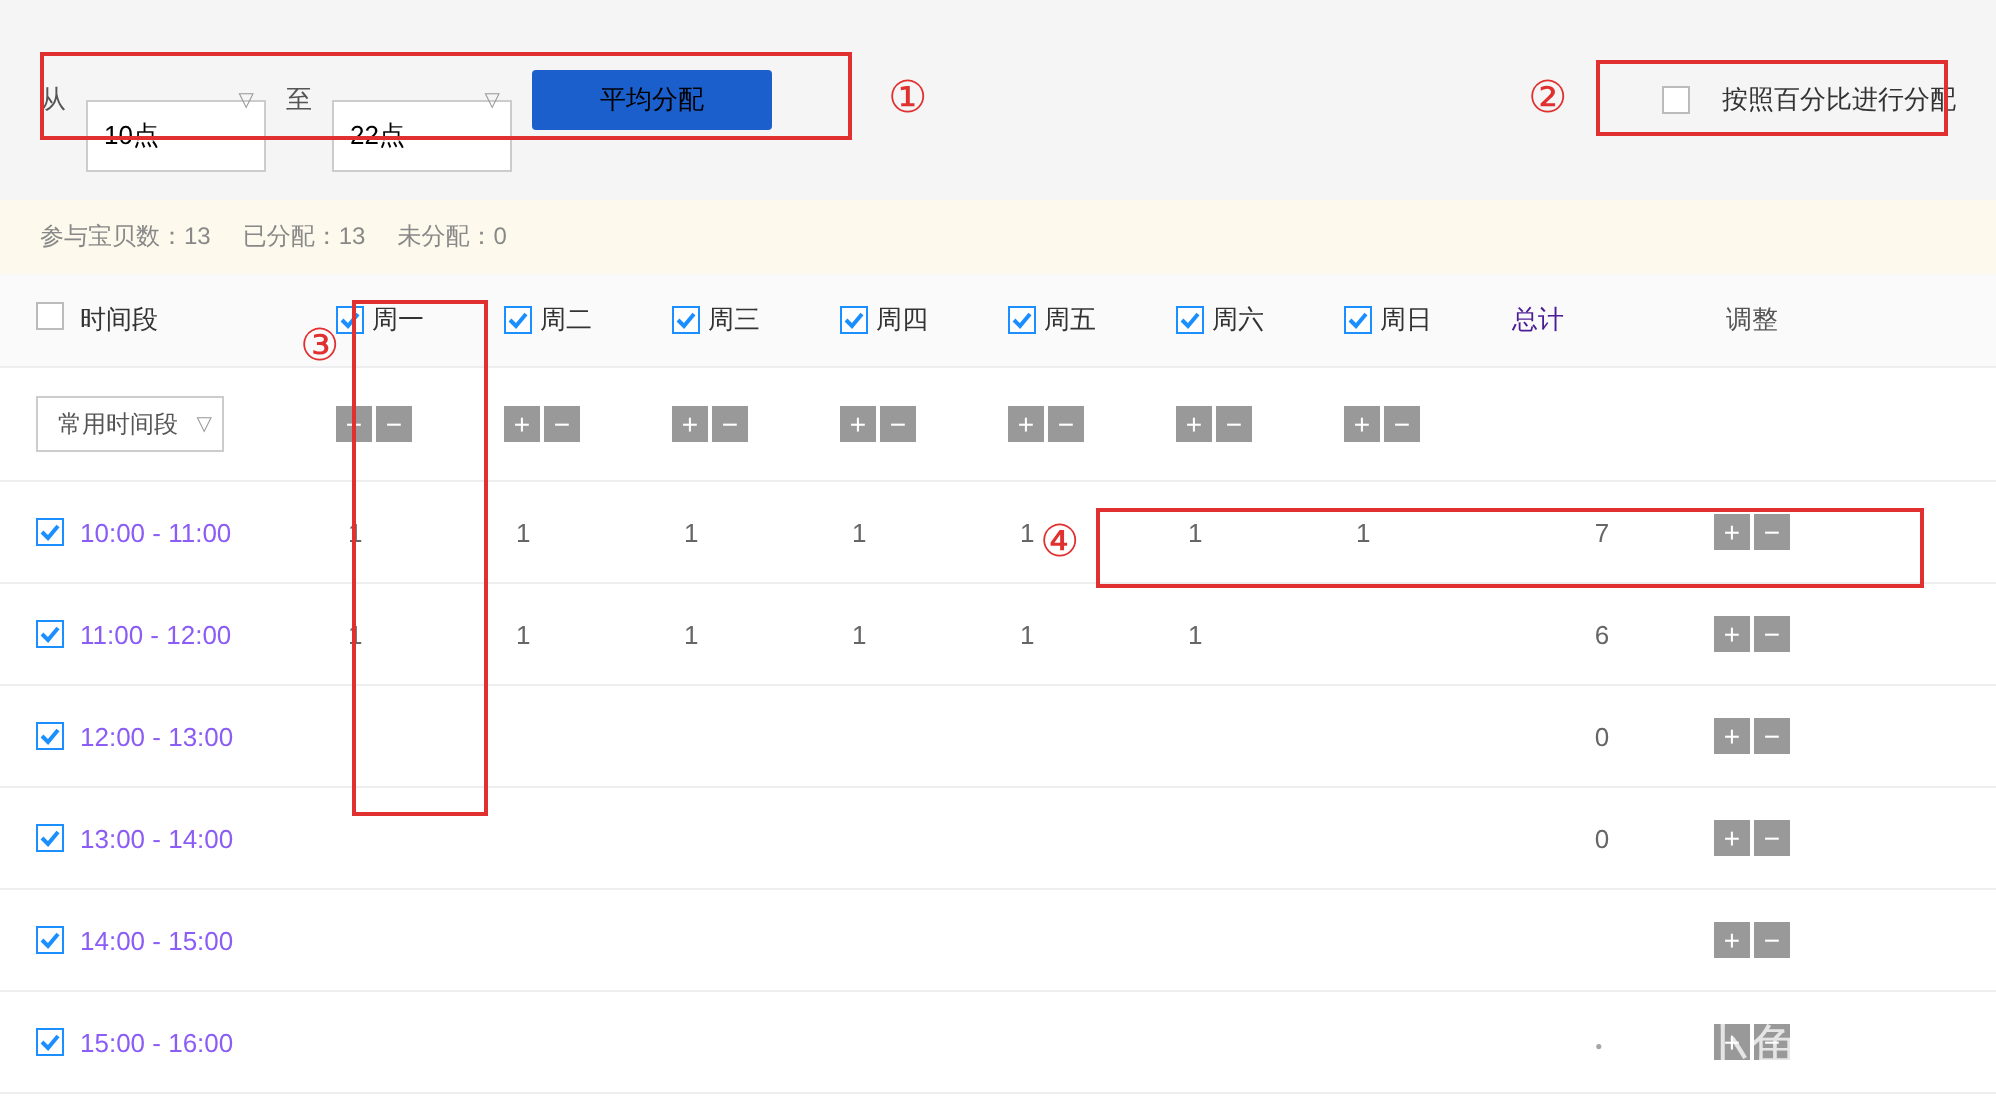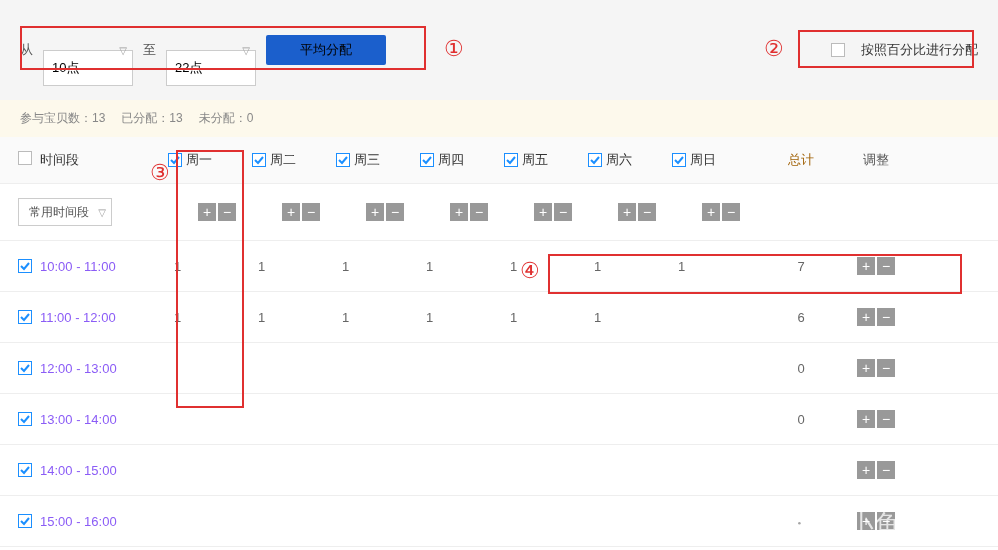--- a/index.html
+++ b/index.html
@@ -18,25 +18,25 @@
     .checkbox-box.checked { border-color: #1b8fff; }
     .checkbox-box.checked svg { display: block; }
     .checkbox-box svg { display: none; width: 12px; height: 12px; }
     
     .stats-bar { background: #fdf9ec; padding: 10px 20px; color: #888; font-size: 12px; display: flex; gap: 16px; }
     
     .table-wrap { width: 100%; }
     .thead-row { display: flex; align-items: center; background: #fafafa; padding: 14px 18px; border-bottom: 1px solid #eee; }
     .th-time { width: 150px; display: flex; align-items: flex-start; gap: 8px; }
     .th-day { width: 84px; display: flex; align-items: center; gap: 4px; justify-content: flex-start; }
-    .th-total { width: 90px; text-align: center; color: #a16207; }
+    .th-total { width: 90px; color: #4c1d95; }
     .th-adjust { width: 60px; text-align: center; color: #555; }
     
     .tool-row { display: flex; align-items: center; padding: 14px 18px; border-bottom: 1px solid #eee; }
-    .tool-time { width: 180px; }
+    .tool-time { width: 150px; }
     .common-select { position: relative; display: inline-block; }
     .common-select button { background: #fff; border: 1px solid #ccc; height: 28px; padding: 0 22px 0 10px; font-size: 12px; color: #555; cursor: pointer; }
     .common-select .chev { position: absolute; right: 6px; top: 50%; transform: translateY(-50%); color: #999; pointer-events: none; font-size: 10px; }
     .tool-day { width: 84px; display: flex; gap: 2px; justify-content: flex-start; }
     
     .pm-btn { width: 18px; height: 18px; background: #999; color: #fff; border: none; font-size: 14px; line-height: 16px; display: flex; align-items: center; justify-content: center; cursor: pointer; }
     
     .data-row { display: flex; align-items: center; padding: 16px 18px; border-bottom: 1px solid #eee; position: relative; }
     .td-time { width: 150px; display: flex; align-items: center; gap: 8px; color: #8b5cf6; }
     .td-day { width: 84px; text-align: left; color: #666; padding-left: 6px; }

